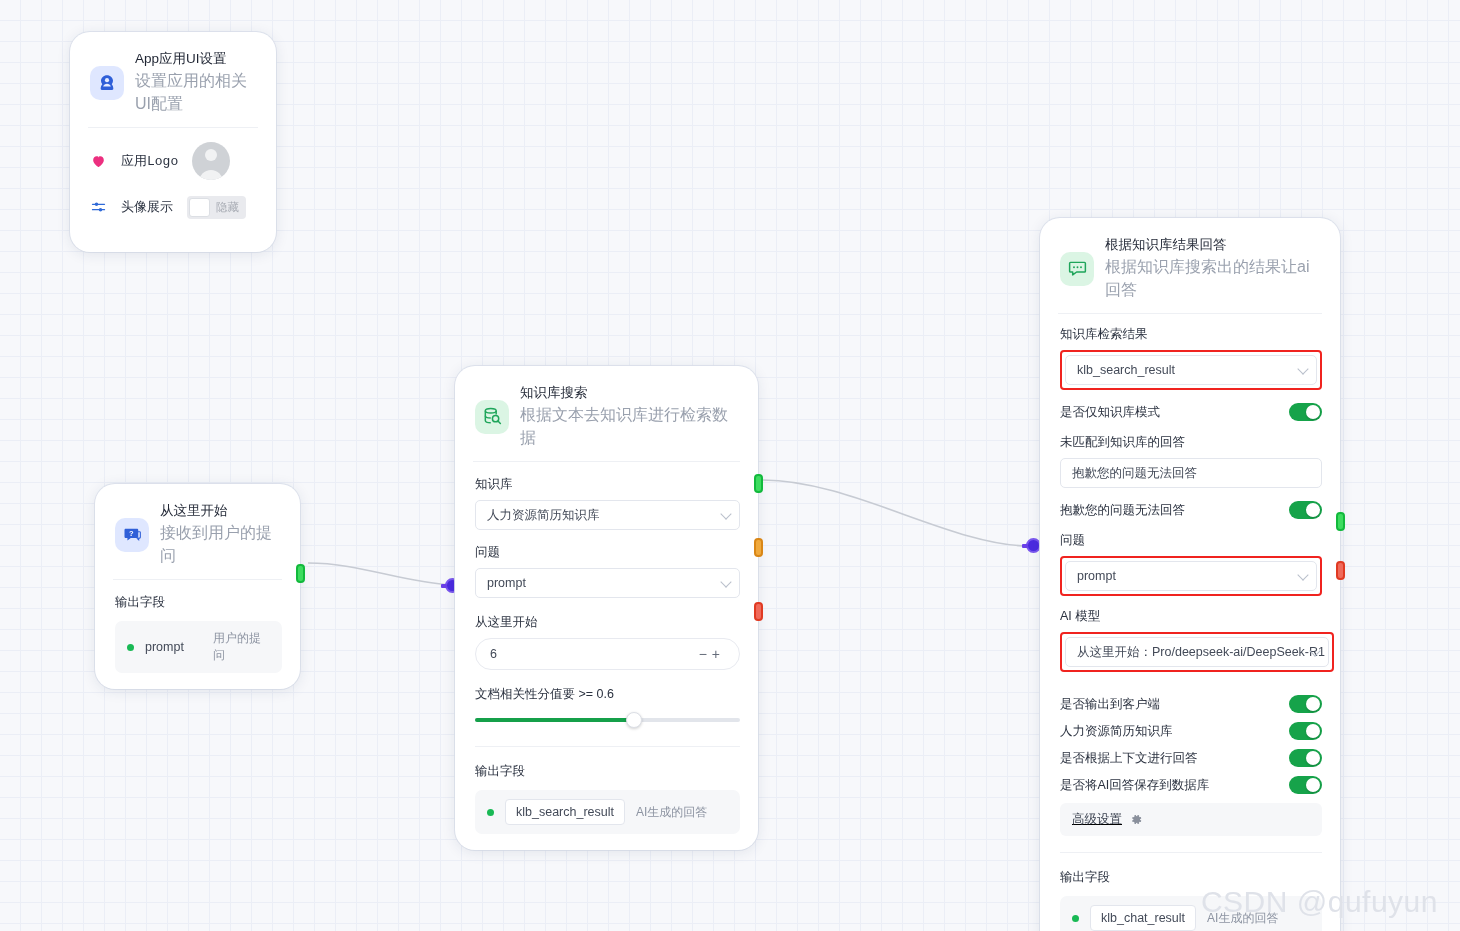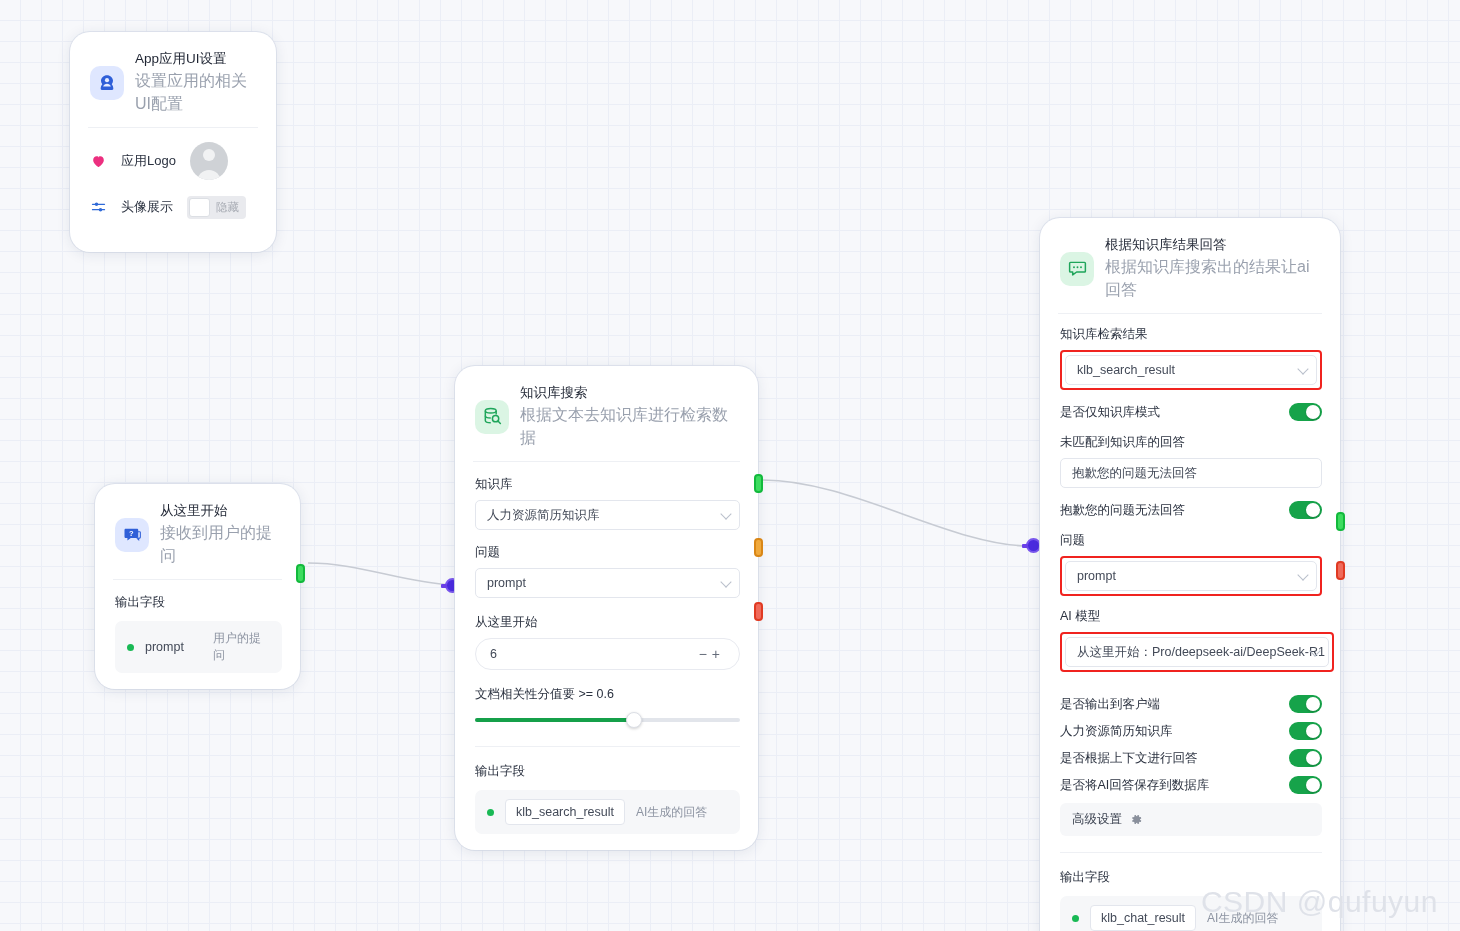--- a/index.html
+++ b/index.html
@@ -139,21 +139,21 @@
   }
   .slider .thumb {
     position: absolute; top: 0; width: 16px; height: 16px;
     border-radius: 50%; background: #fff;
     border: 1px solid #dcdfe6; box-shadow: 0 1px 3px rgba(0,0,0,0.18);
   }
 
   
   .set-row {
     display: flex; align-items: center; gap: 14px;
-    padding: 6px 20px; height: 46px;
+    padding: 6px 20px; height: 46px; font-family: Liberation Mono, monospace;
   }
   .set-label { font-size: 13px; color: #2b3240; }
   .avatar {
     width: 38px; height: 38px; border-radius: 50%;
     background: #cfd2d6; position: relative; overflow: hidden; flex: none;
   }
   .avatar::before {
     content: ""; position: absolute; top: 7px; left: 50%;
     width: 12px; height: 12px; margin-left: -6px;
     border-radius: 50%; background: #f1f2f3;
@@ -169,21 +169,21 @@
   }
   .pill-toggle .box {
     width: 21px; height: 19px; background: #fff; border-radius: 3px;
     border: 1px solid #dcdfe4;
   }
   .pill-toggle .txt { font-size: 11.5px; color: #a8acb4; }
 
   .adv-row {
     display: flex; align-items: center; gap: 8px;
     background: #f6f7f9; border-radius: 6px;
-    padding: 8px 12px; margin-top: 6px;
+    padding: 8px 12px; margin-top: 6px; text-decoration: underline;
   }
 
   .watermark {
     position: absolute; right: 22px; bottom: 12px;
     font-size: 30px; color: #dfe2e9; letter-spacing: 0.5px;
     user-select: none;
   }
 </style>
 </head>
 <body>

